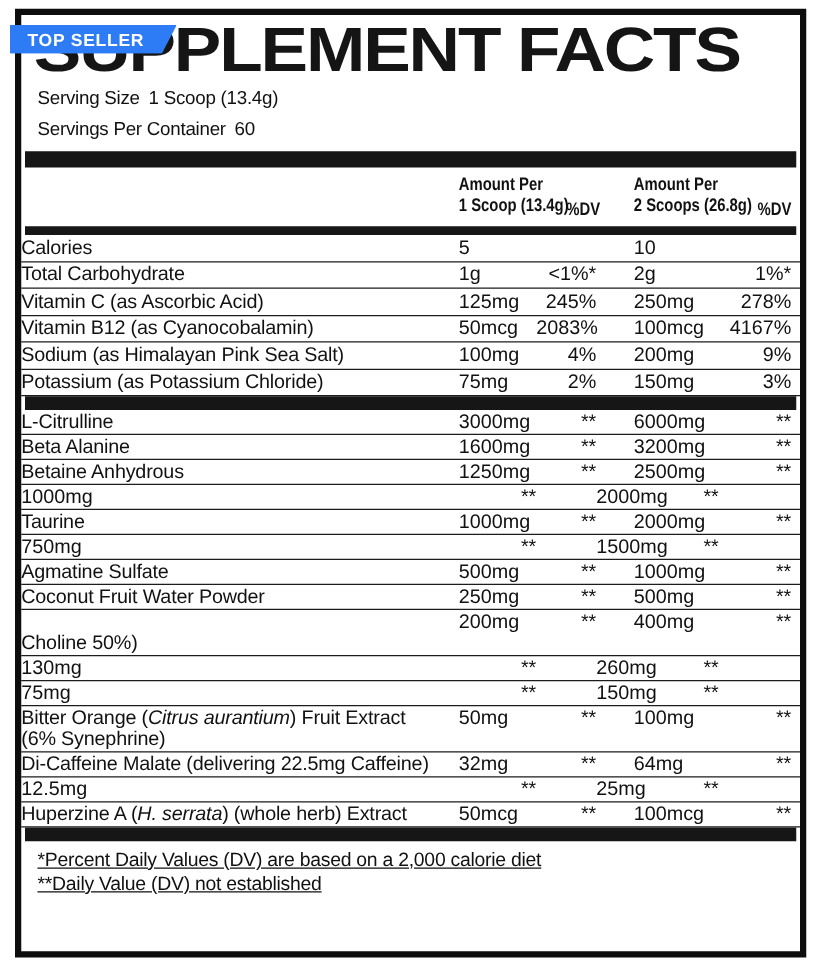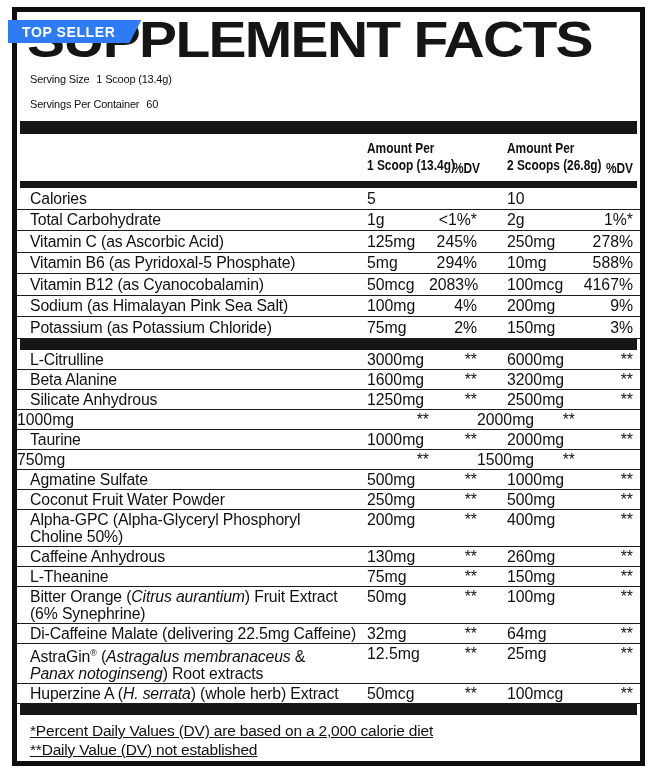--- a/index.html
+++ b/index.html
@@ -31,21 +31,21 @@
     position:absolute;left:12px;top:7px;right:11px;bottom:5px;
     border:5px solid #0d0d0d;background:#ffffff;
   }
   .title{
     margin:4px 0 0 10px;
     font-weight:bold;font-size:50px;line-height:48px;
     letter-spacing:-1.5px;white-space:nowrap;
     transform:scaleX(1.14);transform-origin:0 50%;
     color:#151515;
   }
-  .serving{margin:5px 0 0 13px;font-size:11px;line-height:20px;letter-spacing:-.2px;}
+  .serving{margin:5px 0 0 13px;font-size:15px;line-height:20px;letter-spacing:-.2px;}
   .serving .val{margin-left:7px;}
   .bar{background:var(--bar);margin:0 3px;}
   .bar1{height:13px;margin-top:7px;}
   .bar2{height:7px;}
   .bar3{height:11px;}
   .bar4{height:11px;}
   
   .colhead{position:relative;height:47px;font-weight:bold;}
   .colhead .hblock{position:absolute;font-size:14.5px;line-height:16.5px;white-space:nowrap;}
   .cond-l{display:inline-block;transform:scaleX(.82);transform-origin:0 50%;}
@@ -59,21 +59,21 @@
   .row{
     display:grid;
     grid-template-columns:350px 62px 48px 30px 75px 1fr;
     border-bottom:1.8px solid #1c1c1c;
     align-items:start;
   }
   .sec1 .row{padding:1.5px 0 1.5px 0;}
   .sec2 .row{padding:1px 0 1px 0;}
   .cell{font-size:15.8px;line-height:17.5px;}
   .sec2 .cell{line-height:17px;}
-  .c-name{padding-left:13px;white-space:nowrap;letter-spacing:-.15px;}
+  .c-name{white-space:nowrap;letter-spacing:-.15px;}
   .c-name sup{font-size:9px;vertical-align:super;}
   .c-name em{}
   .c-dv{text-align:right;}
   .c-dv2{text-align:right;padding-right:7px;}
   
   .footnotes{margin:6px 0 0 13px;font-size:15.5px;line-height:19px;letter-spacing:-.2px;text-decoration:underline;}
 </style>
 </head>
 <body>
 
@@ -130,28 +130,20 @@
       </div>
       <div class="row">
         <div class="cell c-name"><span>Vitamin C (as Ascorbic Acid)</span></div>
         <div class="cell c-amt">125mg</div>
         <div class="cell c-dv">245%</div>
         <div class="cell c-gap"></div>
         <div class="cell c-amt">250mg</div>
         <div class="cell c-dv2">278%</div>
       </div>
       <div class="row">
-        <div class="cell c-name"><span>Vitamin B6 (as Pyridoxal-5 Phosphate)</span></div>
-        <div class="cell c-amt">5mg</div>
-        <div class="cell c-dv">294%</div>
-        <div class="cell c-gap"></div>
-        <div class="cell c-amt">10mg</div>
-        <div class="cell c-dv2">588%</div>
-      </div>
-      <div class="row">
         <div class="cell c-name"><span>Vitamin B12 (as Cyanocobalamin)</span></div>
         <div class="cell c-amt">50mcg</div>
         <div class="cell c-dv">2083%</div>
         <div class="cell c-gap"></div>
         <div class="cell c-amt">100mcg</div>
         <div class="cell c-dv2">4167%</div>
       </div>
       <div class="row">
         <div class="cell c-name"><span>Sodium (as Himalayan Pink Sea Salt)</span></div>
         <div class="cell c-amt">100mg</div>
@@ -183,21 +175,21 @@
       </div>
       <div class="row">
         <div class="cell c-name"><span>Beta Alanine</span></div>
         <div class="cell c-amt">1600mg</div>
         <div class="cell c-dv">**</div>
         <div class="cell c-gap"></div>
         <div class="cell c-amt">3200mg</div>
         <div class="cell c-dv2">**</div>
       </div>
       <div class="row">
-        <div class="cell c-name"><span>Silicate Anhydrous</span></div>
+        <div class="cell c-name"><span>Betaine Anhydrous</span></div>
         <div class="cell c-amt">1250mg</div>
         <div class="cell c-dv">**</div>
         <div class="cell c-gap"></div>
         <div class="cell c-amt">2500mg</div>
         <div class="cell c-dv2">**</div>
       </div>
       <div class="row">
         <div class="cell c-amt">1000mg</div>
         <div class="cell c-dv">**</div>
         <div class="cell c-gap"></div>
@@ -229,37 +221,35 @@
       </div>
       <div class="row">
         <div class="cell c-name"><span>Coconut Fruit Water Powder</span></div>
         <div class="cell c-amt">250mg</div>
         <div class="cell c-dv">**</div>
         <div class="cell c-gap"></div>
         <div class="cell c-amt">500mg</div>
         <div class="cell c-dv2">**</div>
       </div>
       <div class="row">
-        <div class="cell c-name"><span>Alpha-GPC (Alpha-Glyceryl Phosphoryl</span><br><span>Choline 50%)</span></div>
+        <div class="cell c-name"><br><span>Choline 50%)</span></div>
         <div class="cell c-amt">200mg</div>
         <div class="cell c-dv">**</div>
         <div class="cell c-gap"></div>
         <div class="cell c-amt">400mg</div>
         <div class="cell c-dv2">**</div>
       </div>
       <div class="row">
-        <div class="cell c-name"><span>Caffeine Anhydrous</span></div>
         <div class="cell c-amt">130mg</div>
         <div class="cell c-dv">**</div>
         <div class="cell c-gap"></div>
         <div class="cell c-amt">260mg</div>
         <div class="cell c-dv2">**</div>
       </div>
       <div class="row">
-        <div class="cell c-name"><span>L-Theanine</span></div>
         <div class="cell c-amt">75mg</div>
         <div class="cell c-dv">**</div>
         <div class="cell c-gap"></div>
         <div class="cell c-amt">150mg</div>
         <div class="cell c-dv2">**</div>
       </div>
       <div class="row">
         <div class="cell c-name"><span>Bitter Orange (</span><em>Citrus aurantium</em><span>) Fruit Extract</span><br><span>(6% Synephrine)</span></div>
         <div class="cell c-amt">50mg</div>
         <div class="cell c-dv">**</div>
@@ -269,21 +259,20 @@
       </div>
       <div class="row">
         <div class="cell c-name"><span>Di-Caffeine Malate (delivering 22.5mg Caffeine)</span></div>
         <div class="cell c-amt">32mg</div>
         <div class="cell c-dv">**</div>
         <div class="cell c-gap"></div>
         <div class="cell c-amt">64mg</div>
         <div class="cell c-dv2">**</div>
       </div>
       <div class="row">
-        <div class="cell c-name"><span>AstraGin</span><sup>®</sup><span> (</span><em>Astragalus membranaceus</em><span> &amp;</span><br><em>Panax notoginseng</em><span>) Root extracts</span></div>
         <div class="cell c-amt">12.5mg</div>
         <div class="cell c-dv">**</div>
         <div class="cell c-gap"></div>
         <div class="cell c-amt">25mg</div>
         <div class="cell c-dv2">**</div>
       </div>
       <div class="row">
         <div class="cell c-name"><span>Huperzine A (</span><em>H. serrata</em><span>) (whole herb) Extract</span></div>
         <div class="cell c-amt">50mcg</div>
         <div class="cell c-dv">**</div>

